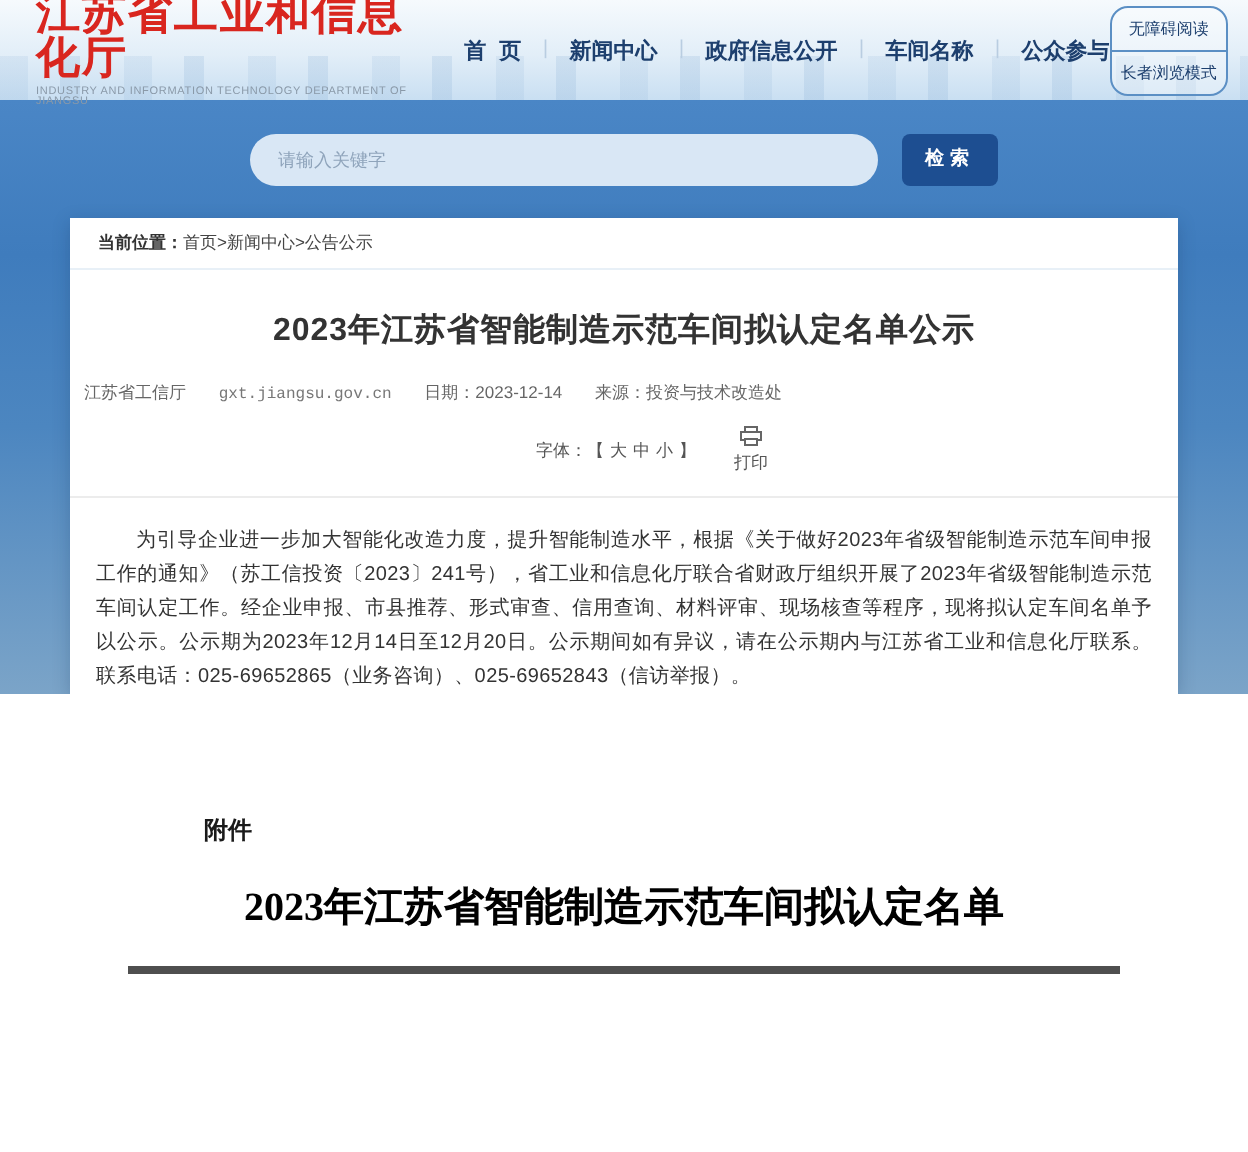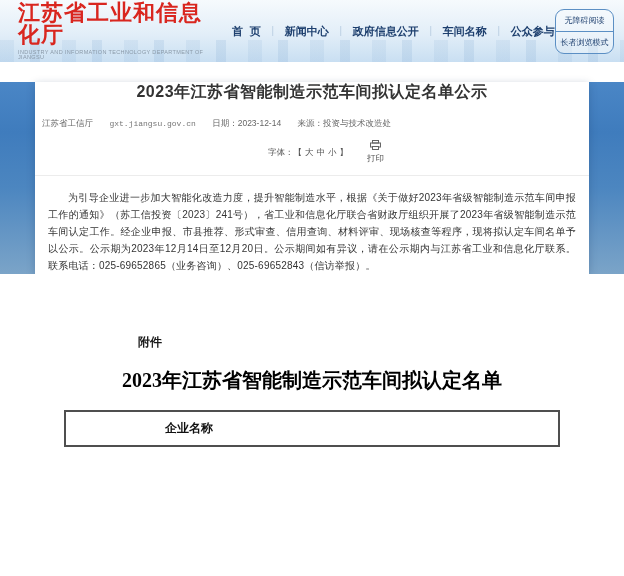--- a/index.html
+++ b/index.html
@@ -1,20 +1,20 @@
 <!DOCTYPE html>
 <html><head>
 <meta charset="utf-8">
 <style>
   * { margin:0; padding:0; box-sizing:border-box; }
   html,body { width:624px; height:576px; overflow:hidden; background:#fff;
     font-family:"Liberation Sans",sans-serif; }
 
   
-  .site-header { position:relative; height:62px;
+  .site-header { position:relative; height:50px;
     background:linear-gradient(180deg,#f6fafd 0%,#e2eef8 55%,#c9dff2 100%);
     display:flex; align-items:center; padding:0 10px 0 18px;justify-content:flex-end; }
   .site-header::after { content:""; position:absolute; left:0; right:0; bottom:0; height:22px;
     background:repeating-linear-gradient(90deg,rgba(130,170,210,.14) 0 14px,transparent 14px 30px,
       rgba(130,170,210,.20) 30px 40px,transparent 40px 62px); pointer-events:none; }
   .logo-block { display:flex; flex-direction:column; line-height:1; z-index:1; }
   .logo-title { font-size:22px; font-weight:bold; color:#d9261f; letter-spacing:1px; }
   .logo-sub { font-size:5.5px; color:#8a99a8; letter-spacing:.35px; margin-top:4px; }
   .main-nav { display:flex; align-items:center; margin-left:26px; z-index:1;font-family:Liberation Mono, monospace; }
   .nav-item { font-size:11px; font-weight:bold; color:#1d3f6e; cursor:pointer; white-space:nowrap; }
@@ -50,21 +50,21 @@
   .size-btn { cursor:pointer; color:#555; }
   .print-btn { display:inline-flex; align-items:center; gap:3px; margin-left:16px; cursor:pointer;flex-direction:column; }
   .article-body { padding:13px 13px 0; font-size:10px; color:#333; line-height:17px;
     text-align:justify; text-indent:2em; letter-spacing:.2px; }
   .attach-row { padding:14px 13px 22px; font-size:9.5px; color:#333; }
   .attach-label { font-weight:bold; }
   .attach-link { color:#333; text-decoration:underline; cursor:pointer; }
 
   
   .doc-section { background:#fff; padding-top:60px; }
-  .doc-label { margin-left:98px; font-size:12px; font-weight:bold; color:#1a1a1a;padding-left:40px; }
+  .doc-label { margin-left:62px; font-size:12px; font-weight:bold; color:#1a1a1a;padding-left:40px; }
   .doc-title { margin-top:16px; text-align:center; font-family:"Liberation Serif",serif;
     font-size:20px; font-weight:bold; color:#000; }
   .doc-table { margin:16px 64px 0; }
   .tbl-box { border:2px solid #4f4f4f; display:grid; grid-template-columns:50% 50%; }
   .tbl-head-cell { height:33px; display:flex; align-items:center; justify-content:center;
     font-size:12px; font-weight:bold; color:#111; }
   .col-r { border-left:2px solid #4f4f4f; }
 </style>
 </head>
 <body>
@@ -85,22 +85,29 @@
     <span class="nav-sep">|</span>
     <span class="nav-item">公众参与</span>
   </div>
   <div class="mode-box">
     <span class="mode-btn">无障碍阅读</span>
     <span class="mode-btn">长者浏览模式</span>
   </div>
 </div>
 
 <div class="blue-zone">
+  <div class="banner">
+    <input class="search-input" type="text" placeholder="请输入关键字" style="">
+    <button class="search-btn">检索</button>
+  </div>
 
   <div class="card">
+    <div class="breadcrumb-row">
+      <span class="breadcrumb-label">当前位置：</span><span class="breadcrumb-path">首页&gt;新闻中心&gt;公告公示</span>
+    </div>
 
     <div class="article-title">2023年江苏省智能制造示范车间拟认定名单公示</div>
 
     <div class="meta-row">
       <span class="m">江苏省工信厅</span>
       <span class="m meta-site">gxt.jiangsu.gov.cn</span>
       <span class="m">日期：2023-12-14</span>
       <span class="m">来源：投资与技术改造处</span>
     </div>
 
@@ -124,17 +131,16 @@
 
   </div>
 </div>
 
 <div class="doc-section">
   <div class="doc-label">附件</div>
   <div class="doc-title">2023年江苏省智能制造示范车间拟认定名单</div>
 
   <div class="doc-table">
     <div class="tbl-box">
-      <div class="tbl-head-cell">企业名称</div>
     </div>
 
   </div>
 </div>
 
 </body></html>

